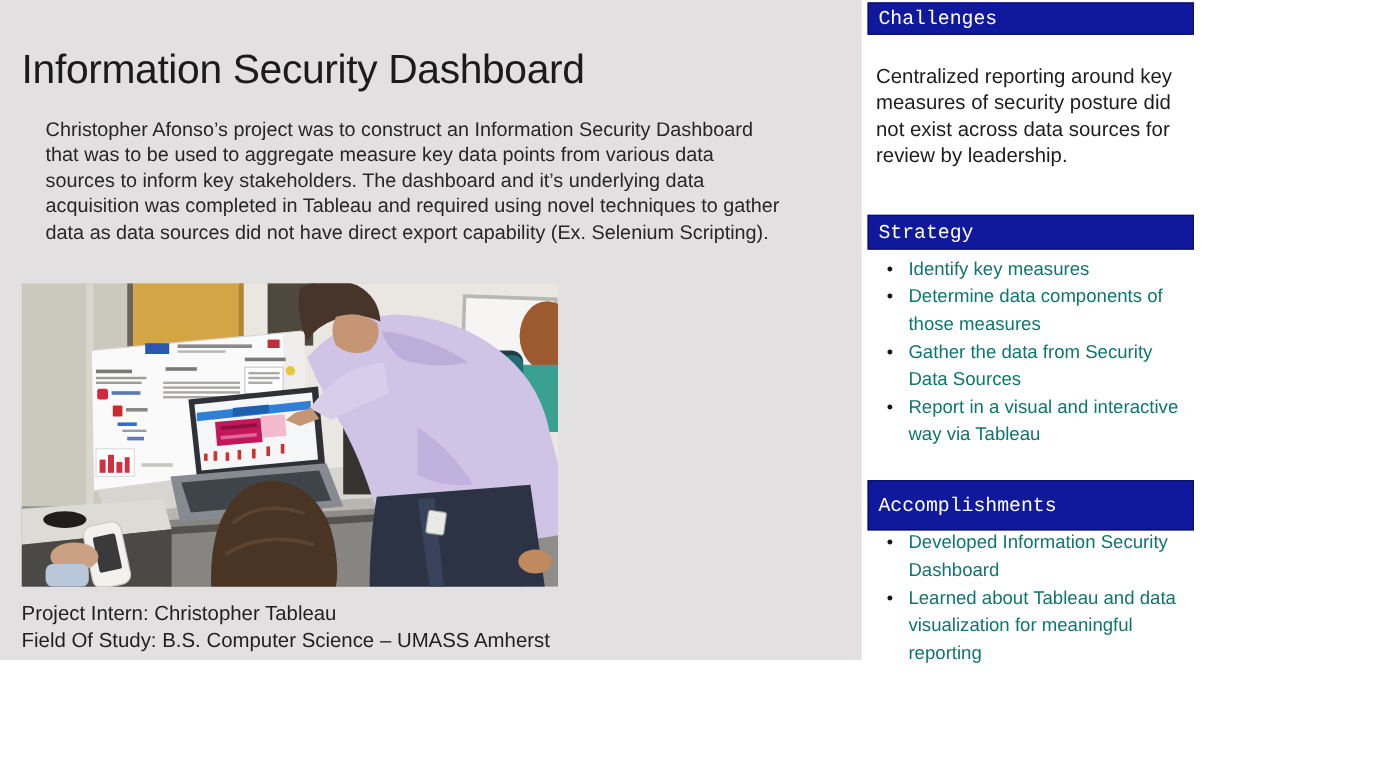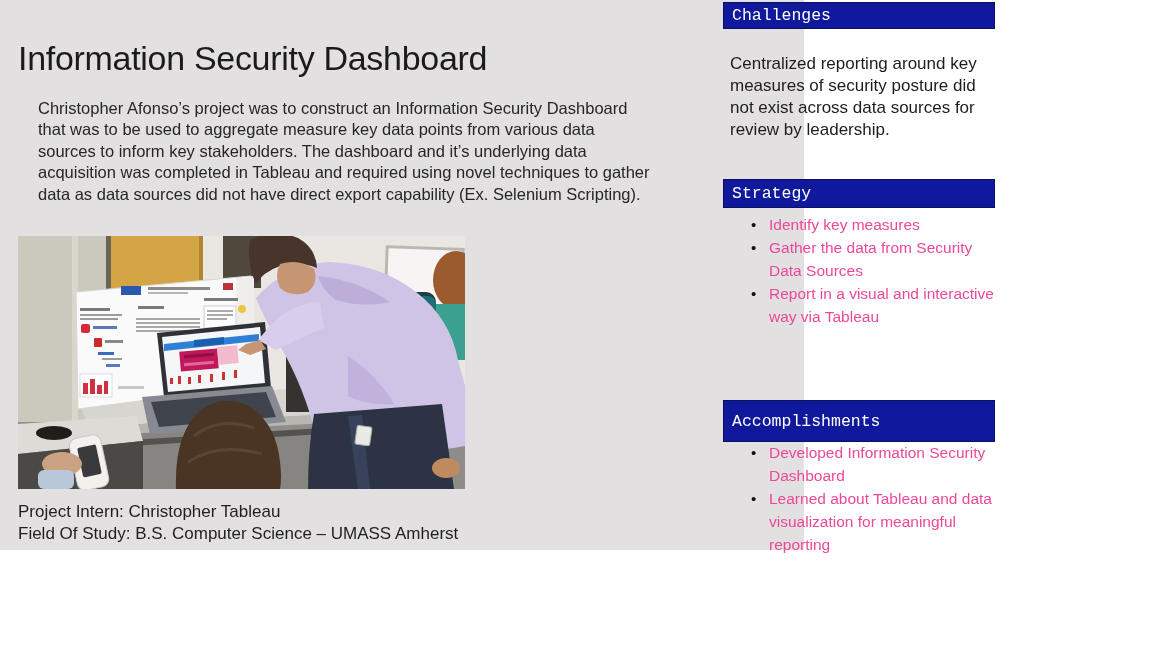--- a/index.html
+++ b/index.html
@@ -2,21 +2,21 @@
 <html><head>
 <meta charset="utf-8">
 <style>
   html,body{margin:0;padding:0;}
   body{
     width:1152px;height:648px;position:relative;overflow:hidden;
     background:#ffffff;
     font-family:"Liberation Sans", sans-serif;
   }
   .left-panel{
-    position:absolute;left:0;top:0;width:804px;height:550px;
+    position:absolute;left:0;top:0;width:718px;height:550px;
     background:#e2e0e0;
   }
   .slide-title{
     position:absolute;left:18px;top:16px;width:680px;
     font-size:34px;font-weight:400;color:#1b1b1b;letter-spacing:-0.3px;
   }
   .slide-desc{
     position:absolute;left:18px;top:81px;width:618px;
     font-size:16.5px;line-height:21.5px;color:#262626;margin-left:20px;
   }
@@ -39,22 +39,22 @@
     padding-left:8px;display:flex;align-items:center;font-family:Liberation Mono, monospace;
   }
   .hdr-challenges{top:2px;height:27px;}
   .hdr-strategy{top:179px;height:29px;}
   .hdr-accomplishments{top:400px;height:42px;}
   .challenges-body{
     position:absolute;top:36px;left:7px;width:258px;
     font-size:17px;line-height:22px;color:#1d1d1d;
   }
   ul.bullets{
-    position:absolute;left:16px;margin:0;padding:0;width:268px;
-    list-style:none;font-size:15.5px;line-height:23px;color:#ec4899;
+    position:absolute;left:4px;margin:0;padding:0;width:268px;
+    list-style:none;font-size:15.5px;line-height:23px;color:#0f766e;
   }
   ul.bullets.strategy{top:213px;}
   ul.bullets.accomplishments{top:441px;}
   ul.bullets li{position:relative;padding-left:30px;}
   ul.bullets li::before{
     content:"\2022";position:absolute;left:12px;top:0;
     font-size:15px;color:#111;
   }
 </style>
 </head>
@@ -210,20 +210,21 @@
   <div class="section-header hdr-challenges">
     <span>Challenges</span>
   </div>
   <p class="challenges-body">Centralized reporting around key measures of security posture did not exist across data sources for review by leadership.</p>
 
   <div class="section-header hdr-strategy">
     <span>Strategy</span>
   </div>
   <ul class="bullets strategy">
     <li>Identify key measures</li>
+    <li>Determine data components of those measures</li>
     <li>Gather the data from Security Data Sources</li>
     <li>Report in a visual and interactive way via Tableau</li>
   </ul>
 
   <div class="section-header hdr-accomplishments">
     <span>Accomplishments</span>
   </div>
   <ul class="bullets accomplishments">
     <li>Developed Information Security Dashboard</li>
     <li>Learned about Tableau and data visualization for meaningful reporting</li>

